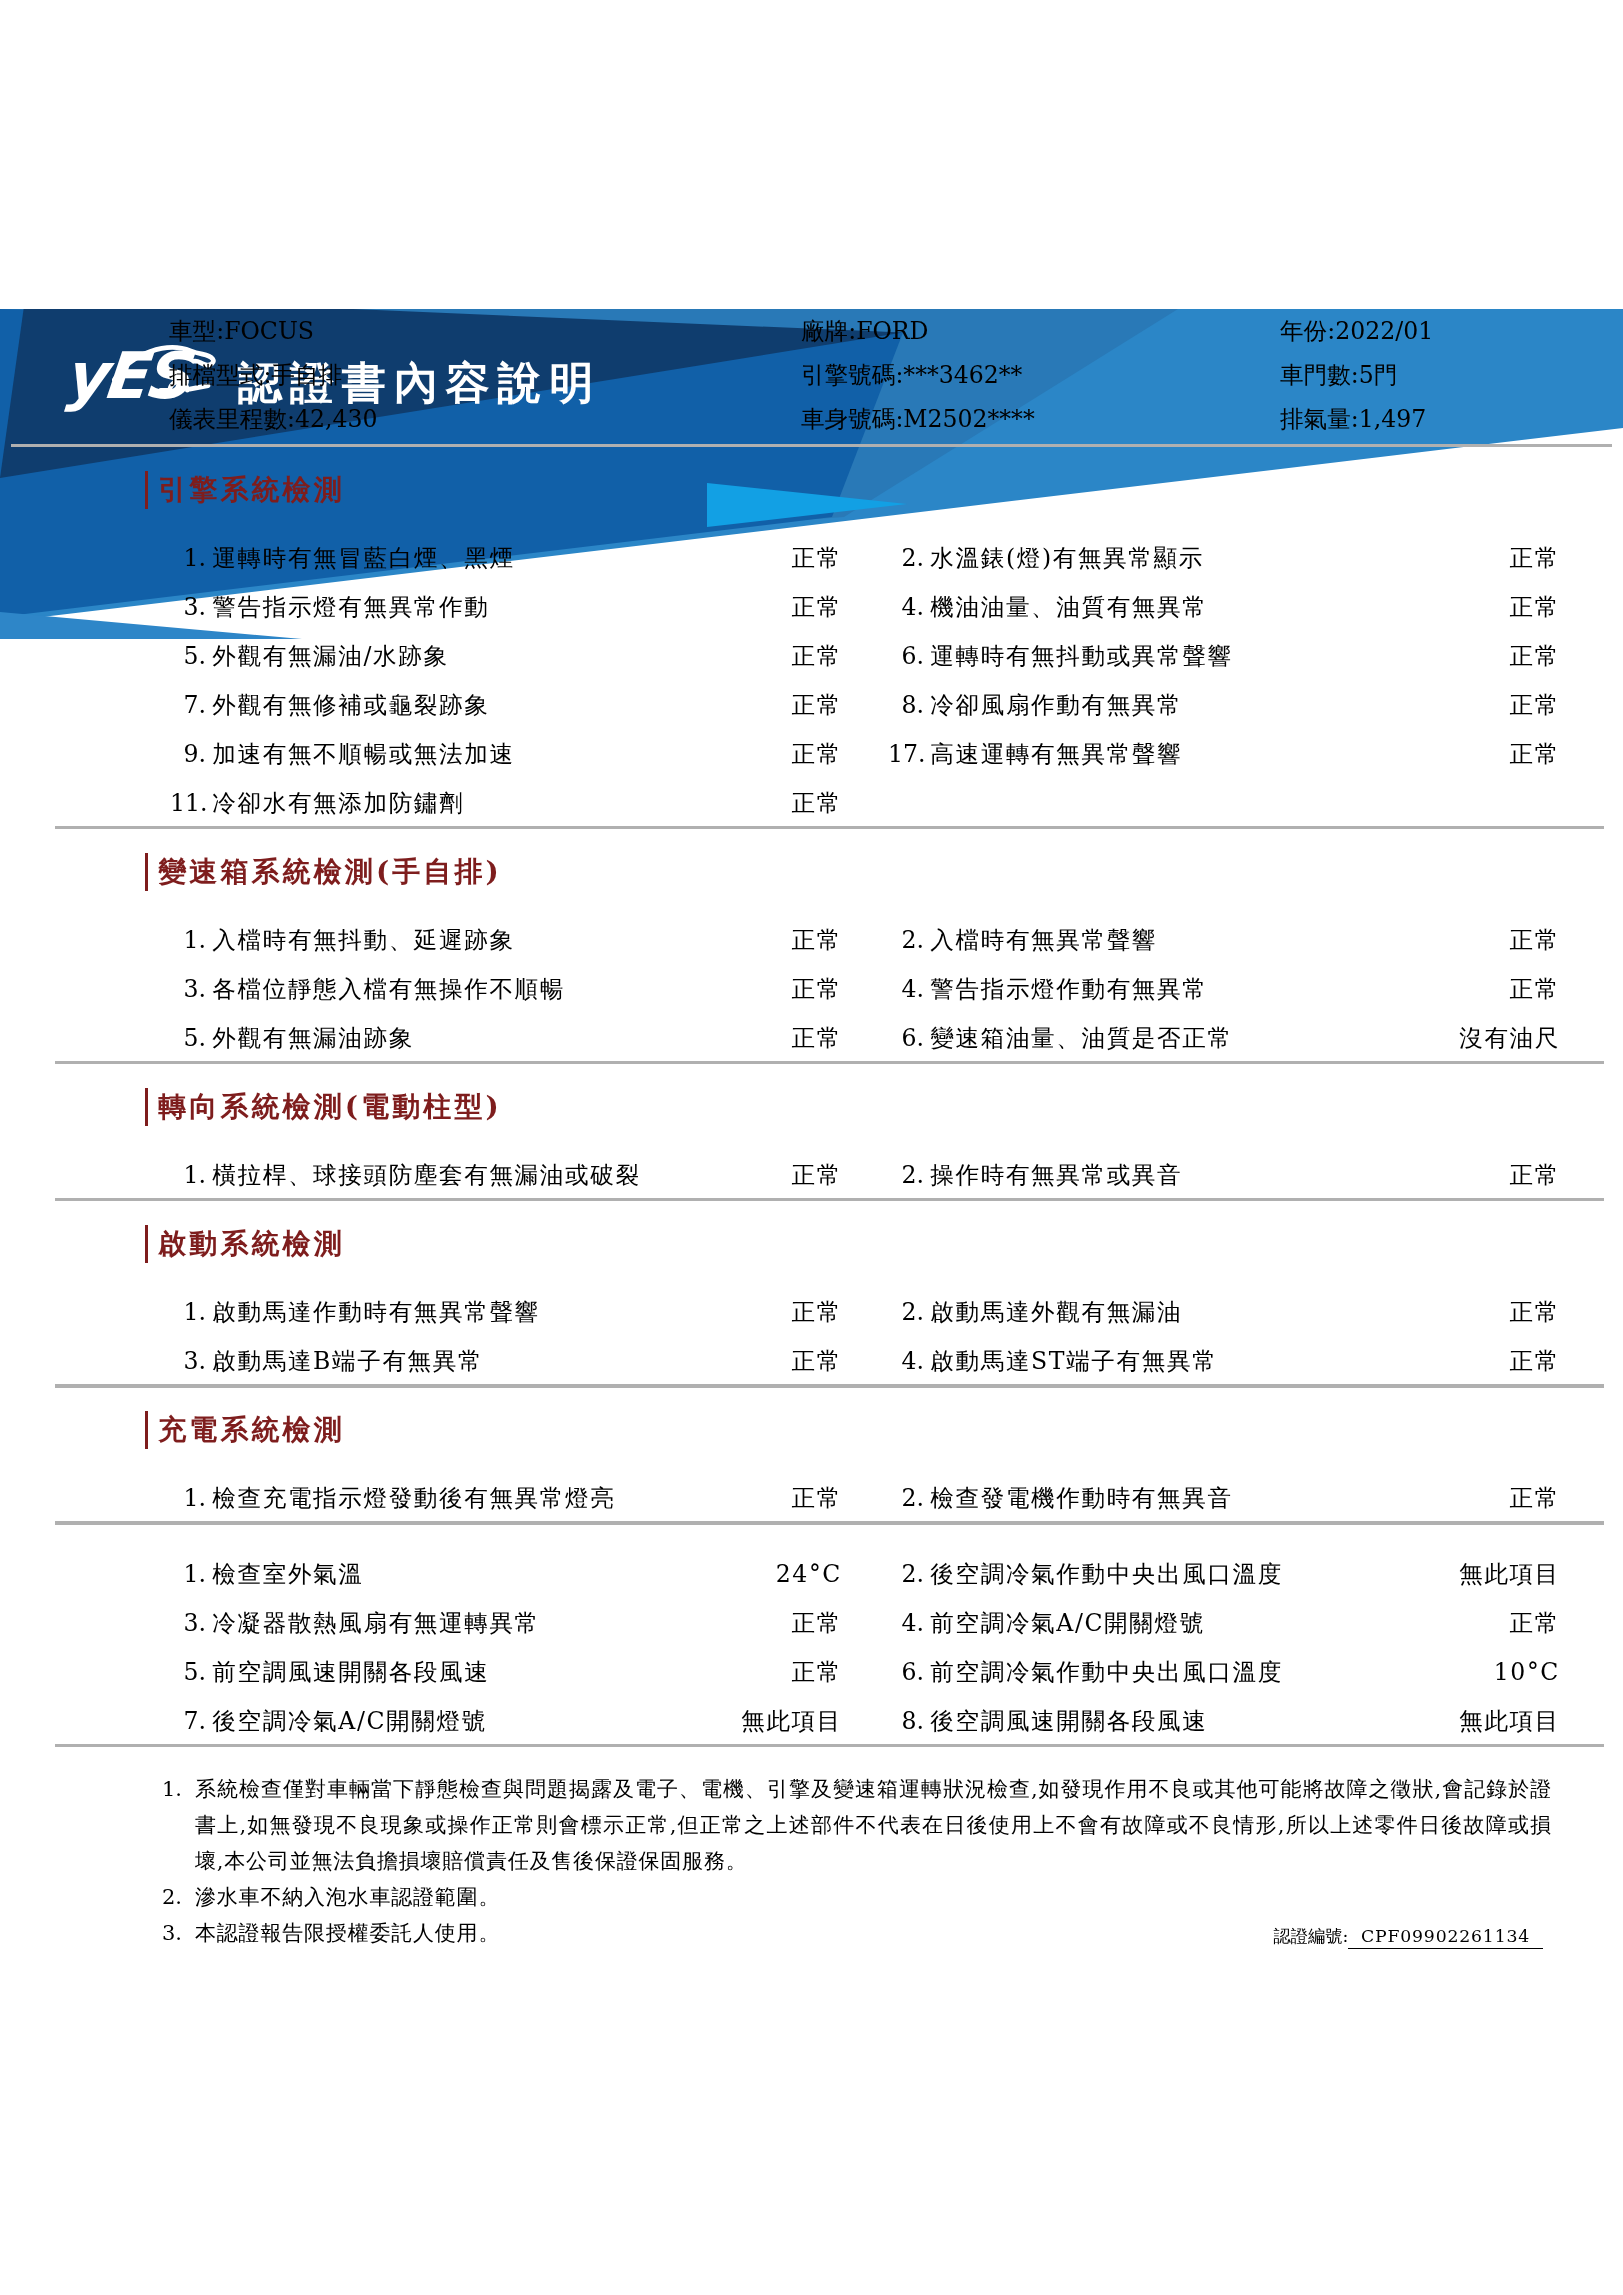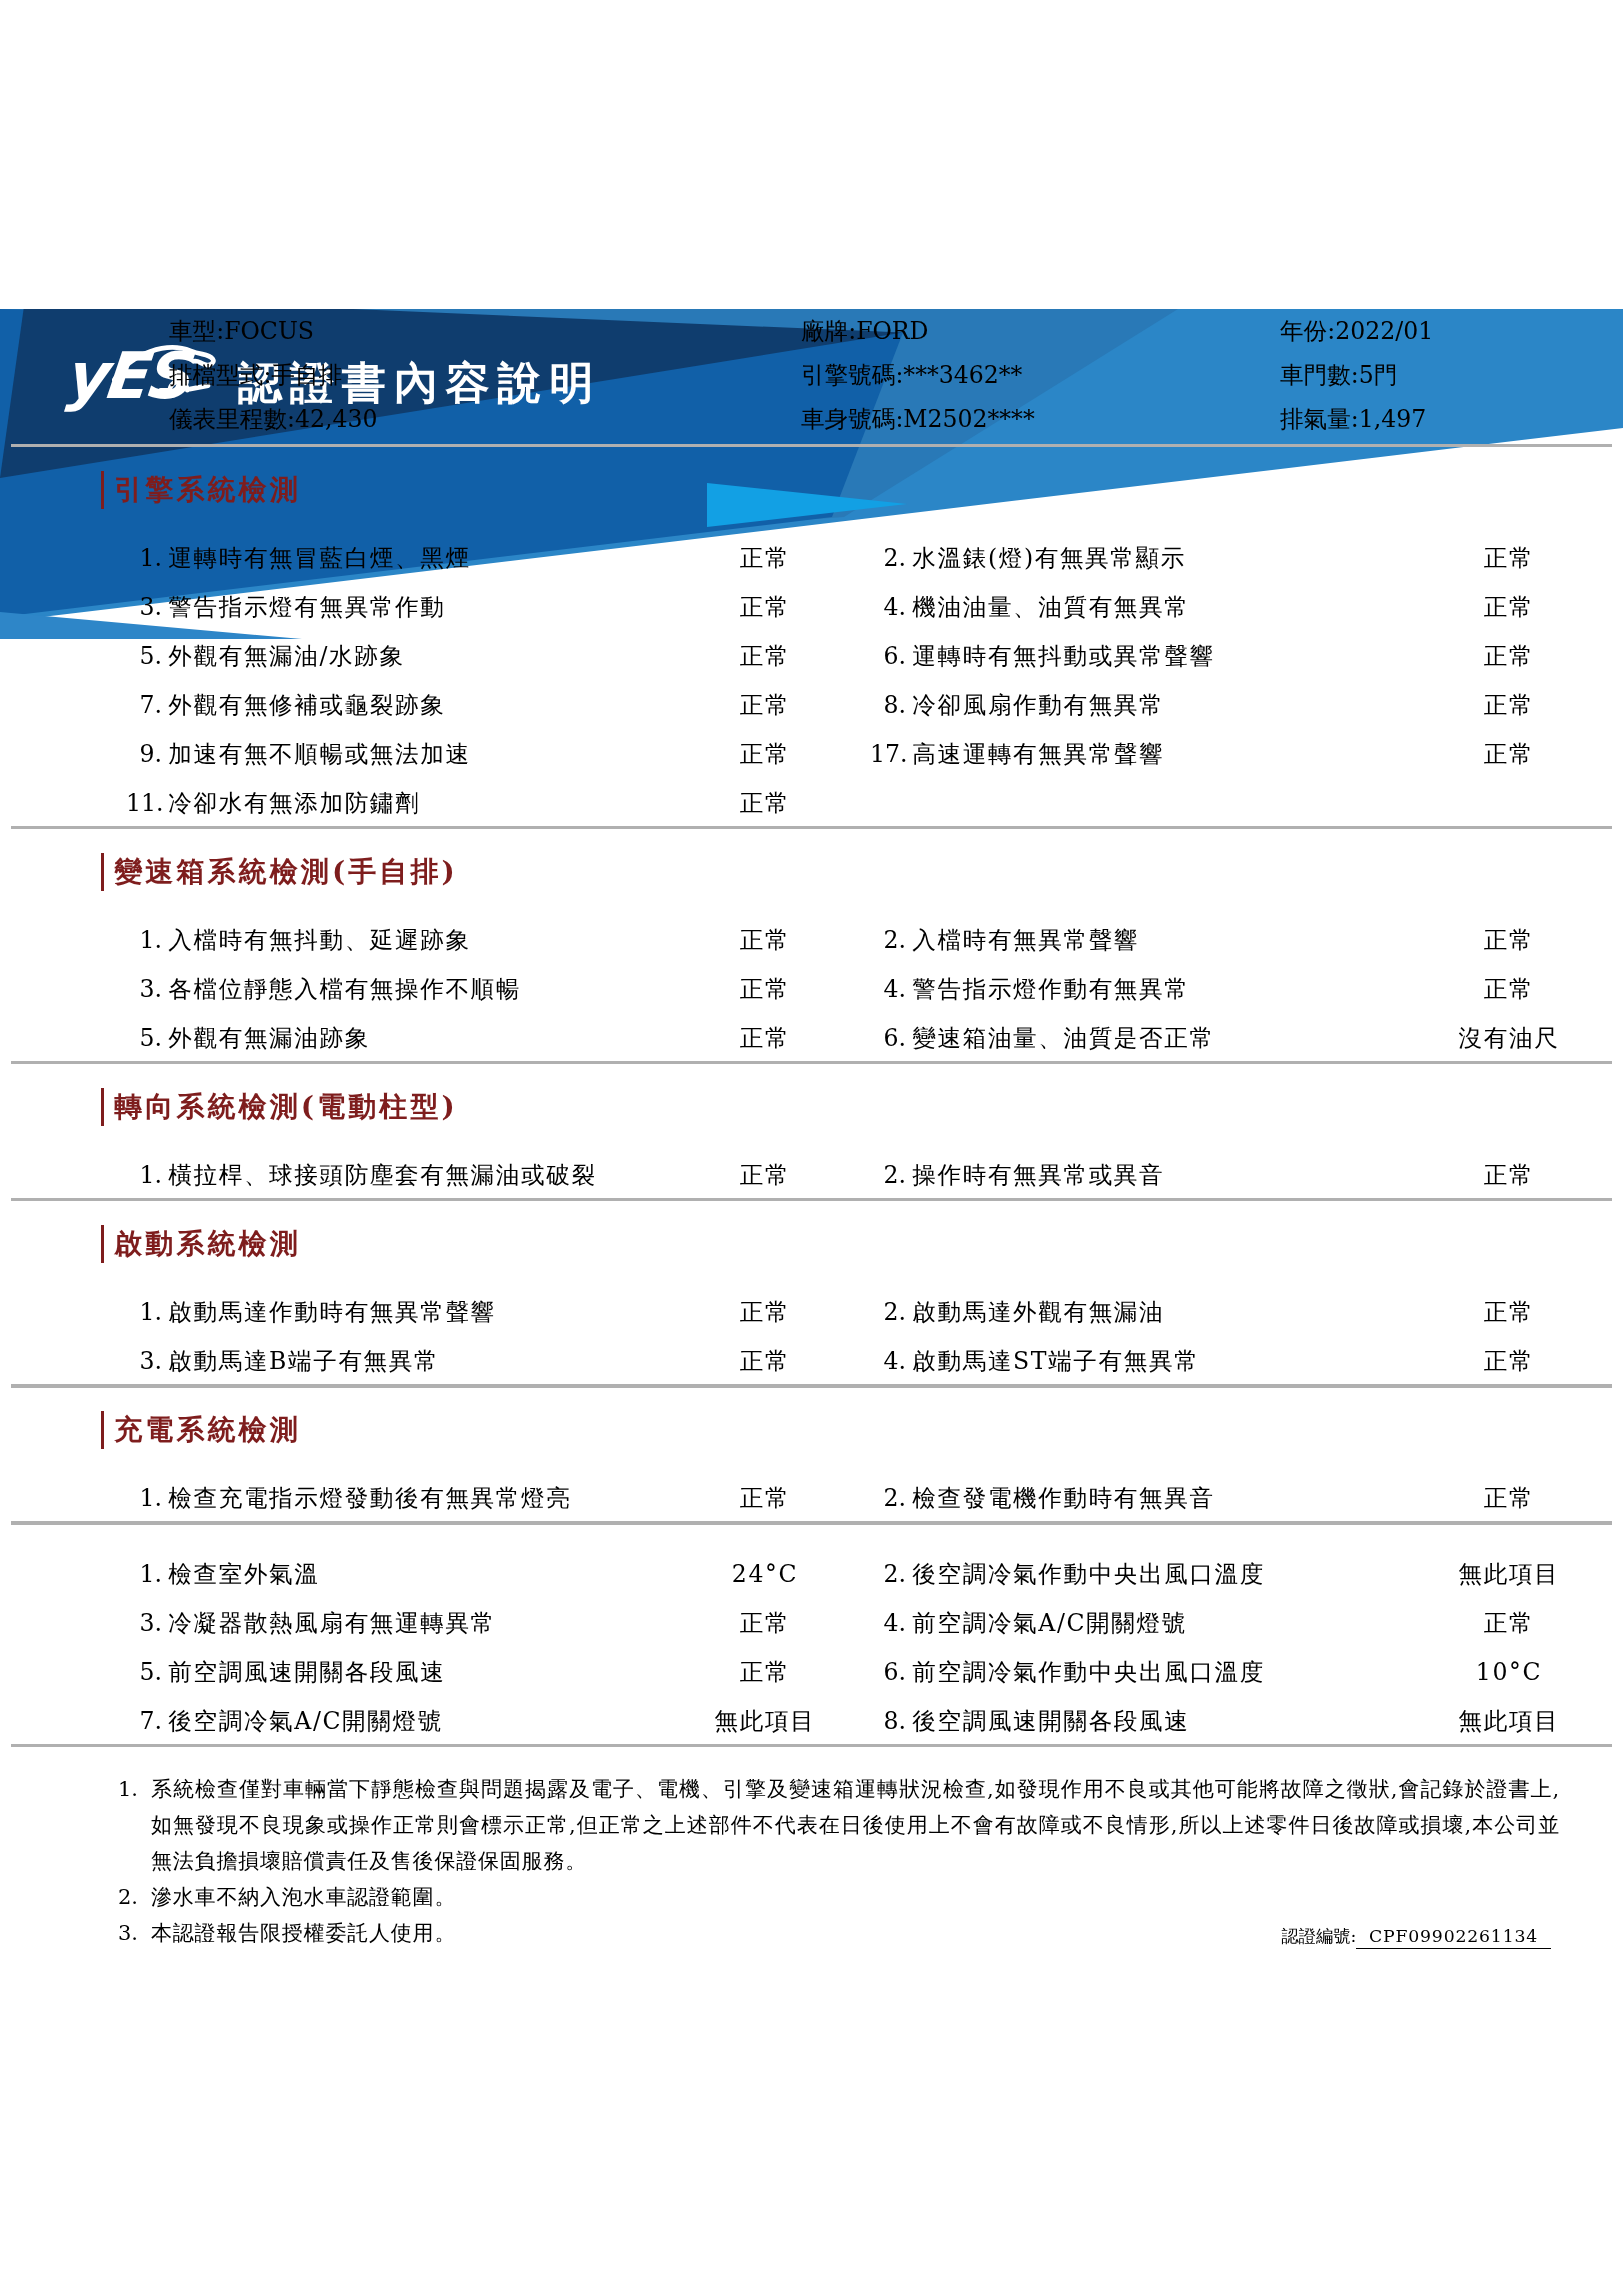--- a/index.html
+++ b/index.html
@@ -34,36 +34,36 @@
 
   
   .content{position:relative;z-index:3;}
   .info-grid{
     margin:309px 47px 0 169px;
     display:grid;grid-template-columns:632px 479px 1fr;
     font-size:23.6px;line-height:44px;white-space:nowrap;
   }
   .divider{height:3.1px;background:#B0B0B0;margin:3.1px 11px 0 11px;}
 
-  .section{margin:0;}
+  .section{margin:8px;padding-left:36px;}
   .sec-head{
     margin:23.6px 0 0 101px;
     border-left:3.9px solid #7E1D1D;padding-left:10.2px;
     color:#7E1D1D;font-size:28px;font-weight:bold;line-height:38px;
     letter-spacing:3.1px;white-space:nowrap;
   }
   .items{
     margin:36px 55px 9.4px 126px;
     display:grid;grid-template-columns:1fr 1fr;column-gap:46px;row-gap:22px;
     font-size:23.6px;line-height:27px;
   }
   .cell{display:flex;align-items:baseline;}
   .num{width:36px;text-align:right;flex:0 0 auto;}
   .lbl{flex:1 1 auto;padding-left:6.3px;letter-spacing:1.6px;white-space:nowrap;overflow:hidden;}
-  .val{flex:0 0 auto;min-width:118px;text-align:center;letter-spacing:1.6px;white-space:nowrap;}
+  .val{flex:0 0 auto;min-width:118px;text-align:right;letter-spacing:1.6px;white-space:nowrap;}
 
   .notes{position:relative;margin:23.6px 63px 0 118px;font-size:21px;line-height:36px;}
   .note{display:flex;align-items:flex-start;}
   .note-num{width:33px;flex:0 0 auto;}
   .note-text{flex:1 1 auto;letter-spacing:0.8px;text-align:justify;}
   .cert{
     position:absolute;right:9.4px;bottom:1.6px;font-size:17.3px;line-height:23.6px;white-space:nowrap;
   }
   .cert .cert-val{border-bottom:1.6px solid #000;padding:0 12.6px 1.6px 12.6px;letter-spacing:0.8px;}
 </style>

